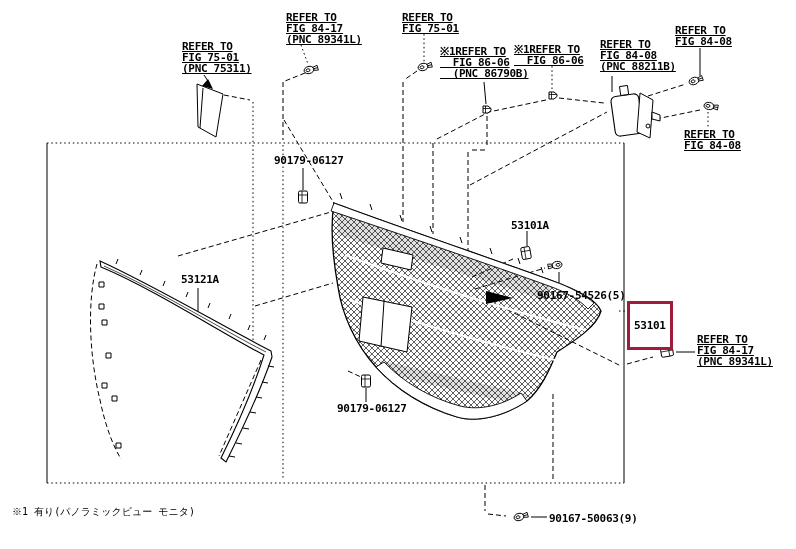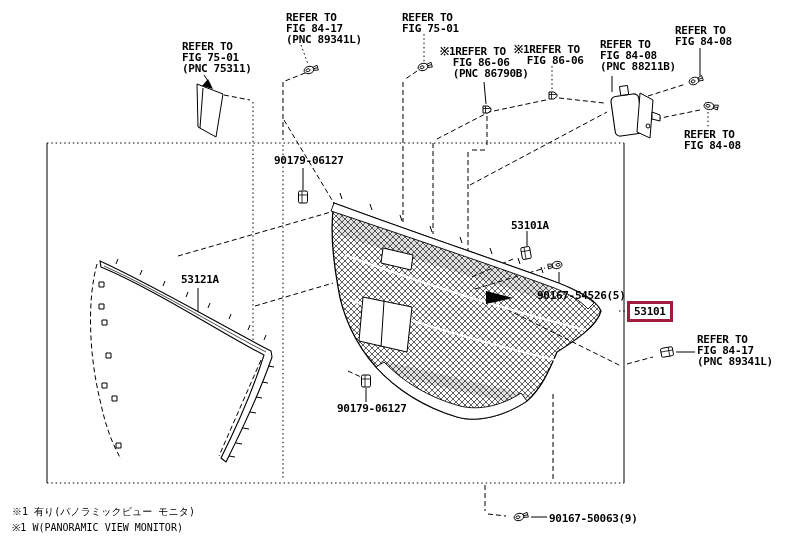--- a/index.html
+++ b/index.html
@@ -1,26 +1,26 @@
 <!DOCTYPE html>
 <html><head>
 <meta charset="utf-8">
 <style>
   html,body{margin:0;padding:0;background:#fff;}
   #canvas{position:relative;width:796px;height:549px;background:#fff;overflow:hidden;
           font-family:"DejaVu Sans Mono",monospace;}
   #art{position:absolute;left:0;top:0;}
   .lbl{position:absolute;font:bold 11px/11px "DejaVu Sans Mono",monospace;color:#000;
-       white-space:pre;letter-spacing:-0.3px;}
+       white-space:pre;letter-spacing:-0.3px;text-decoration:underline;}
   .pn{position:absolute;font:bold 11px/11px "DejaVu Sans Mono",monospace;color:#000;
       white-space:nowrap;letter-spacing:-0.3px;}
   .foot{position:absolute;font:10px/13px "DejaVu Sans Mono",monospace;color:#000;white-space:pre;text-align:right;}
   .code{position:absolute;font:9px/10px "DejaVu Sans Mono",monospace;color:#000;margin-top:42px;}
   #box53101{position:absolute;left:627px;top:301px;border:3px solid #A01C3C;background:#fff;
-            padding:2px 4px;font:bold 11px/11px "DejaVu Sans Mono",monospace;letter-spacing:-0.3px;}
+            padding:16px 4px;font:bold 11px/11px "DejaVu Sans Mono",monospace;letter-spacing:-0.3px;}
   svg path,svg rect,svg polygon,svg circle,svg ellipse{vector-effect:non-scaling-stroke;}
   .solid{stroke:#000;fill:none;stroke-width:1;}
   .dash{stroke:#000;fill:none;stroke-width:1;stroke-dasharray:5,3;}
   .dot{stroke:#000;fill:none;stroke-width:1;stroke-dasharray:1.5,2.8;}
 </style>
 </head>
 <body>
 
 <div id="canvas">
 
@@ -185,17 +185,16 @@
 <div class="pn" style="left:274px;top:155px">90179-06127</div>
 <div class="pn" style="left:511px;top:220px">53101A</div>
 <div class="pn" style="left:181px;top:274px">53121A</div>
 <div class="pn" style="left:537px;top:290px">90167-54526(5)</div>
 <div class="pn" style="left:337px;top:403px">90179-06127</div>
 <div class="pn" style="left:549px;top:513px">90167-50063(9)</div>
 
 <div id="box53101" style="border-color: rgb(160, 28, 60);">53101</div>
 
 <div class="foot" style="left:12px;top:505px">※1 有り(パノラミックビュー モニタ)</div>
-<div class="foot" style="left:12px;top:521px">※1 W(PANORAMIC VIEW MONITOR)</div>
 
 <div class="code" style="left:731px;top:532px">535690C</div>
 
 </div>
 
 </body></html>

